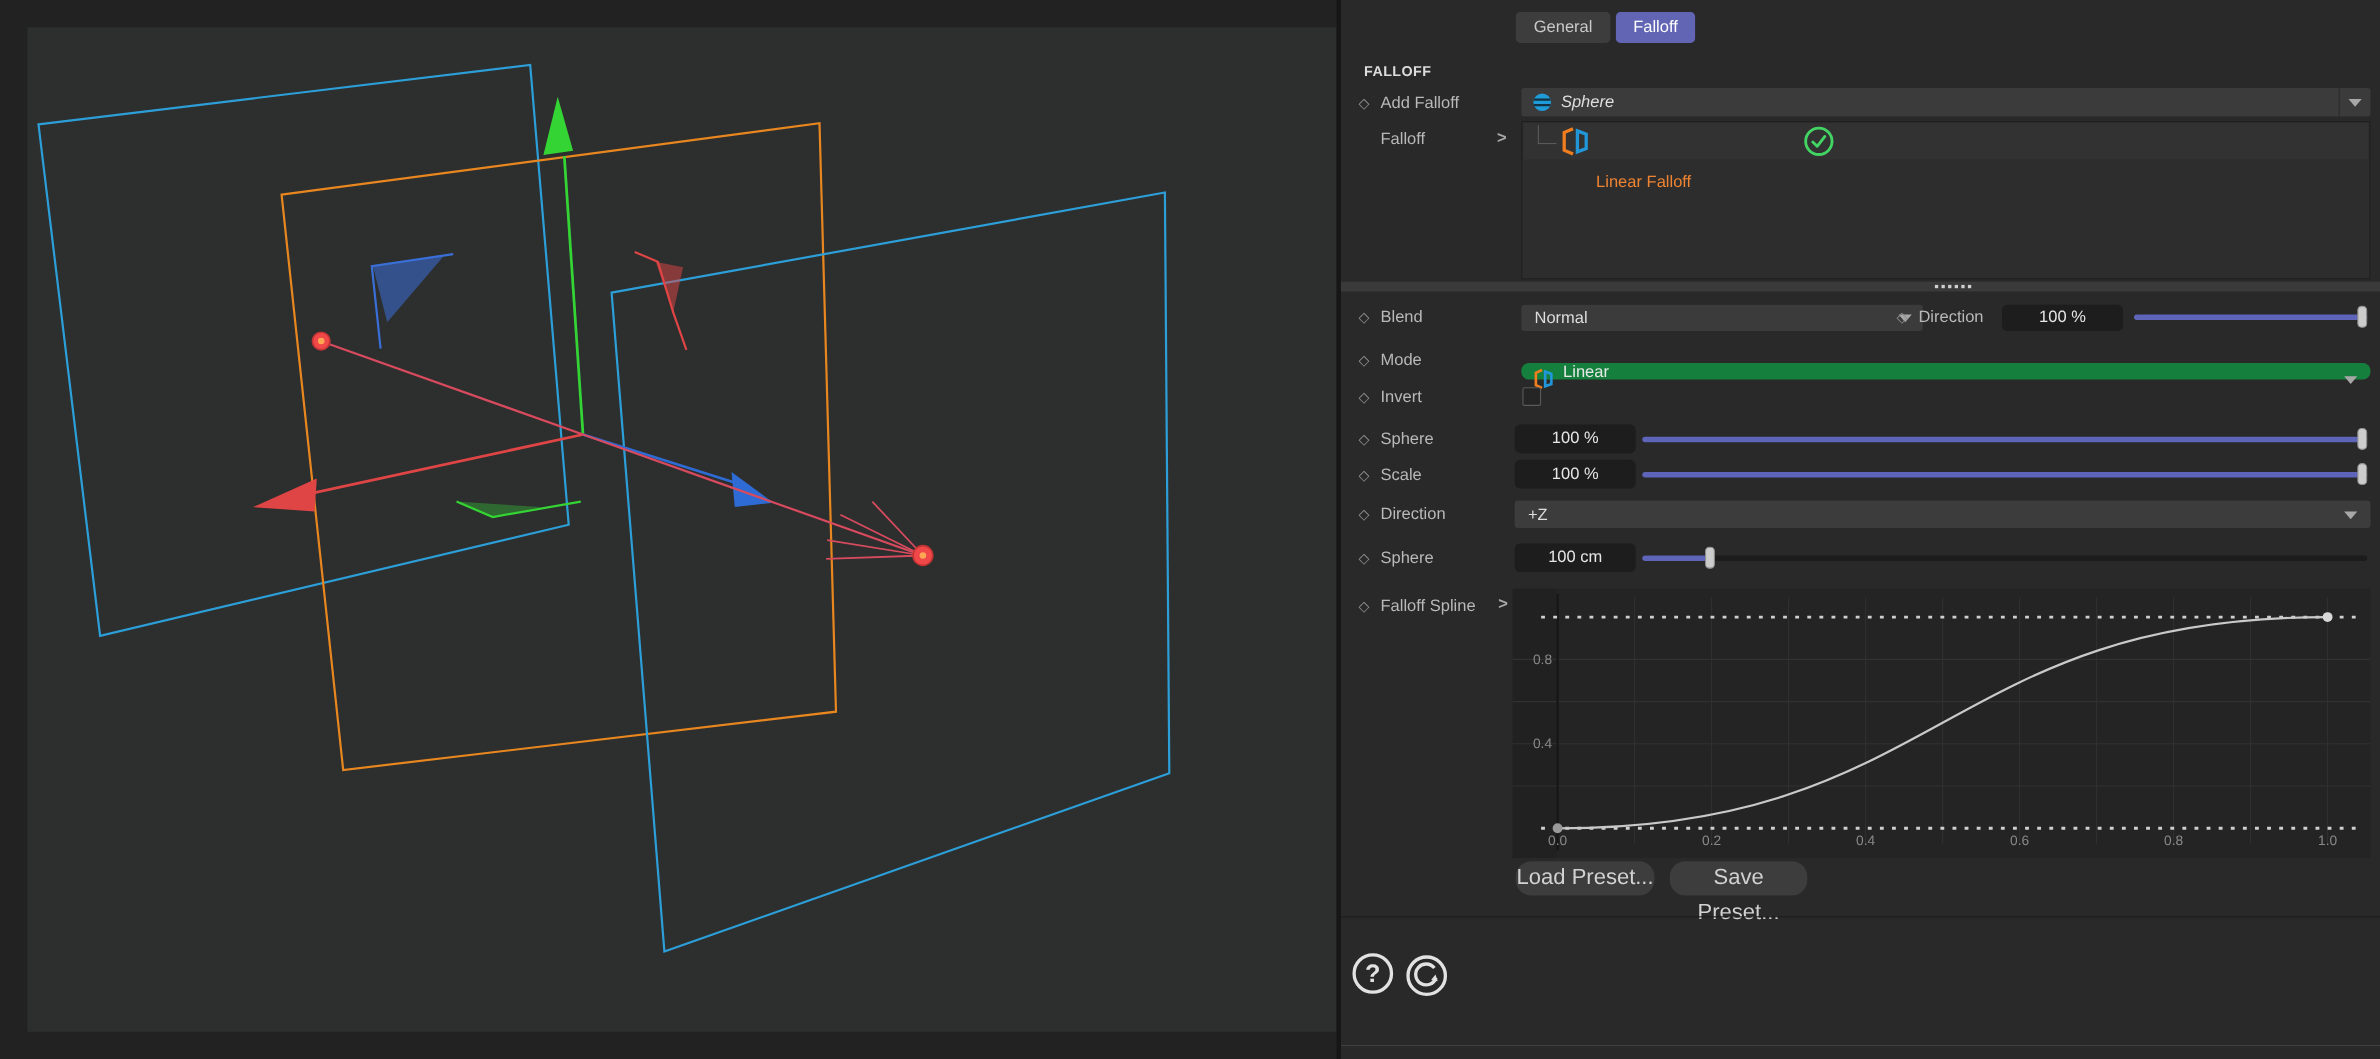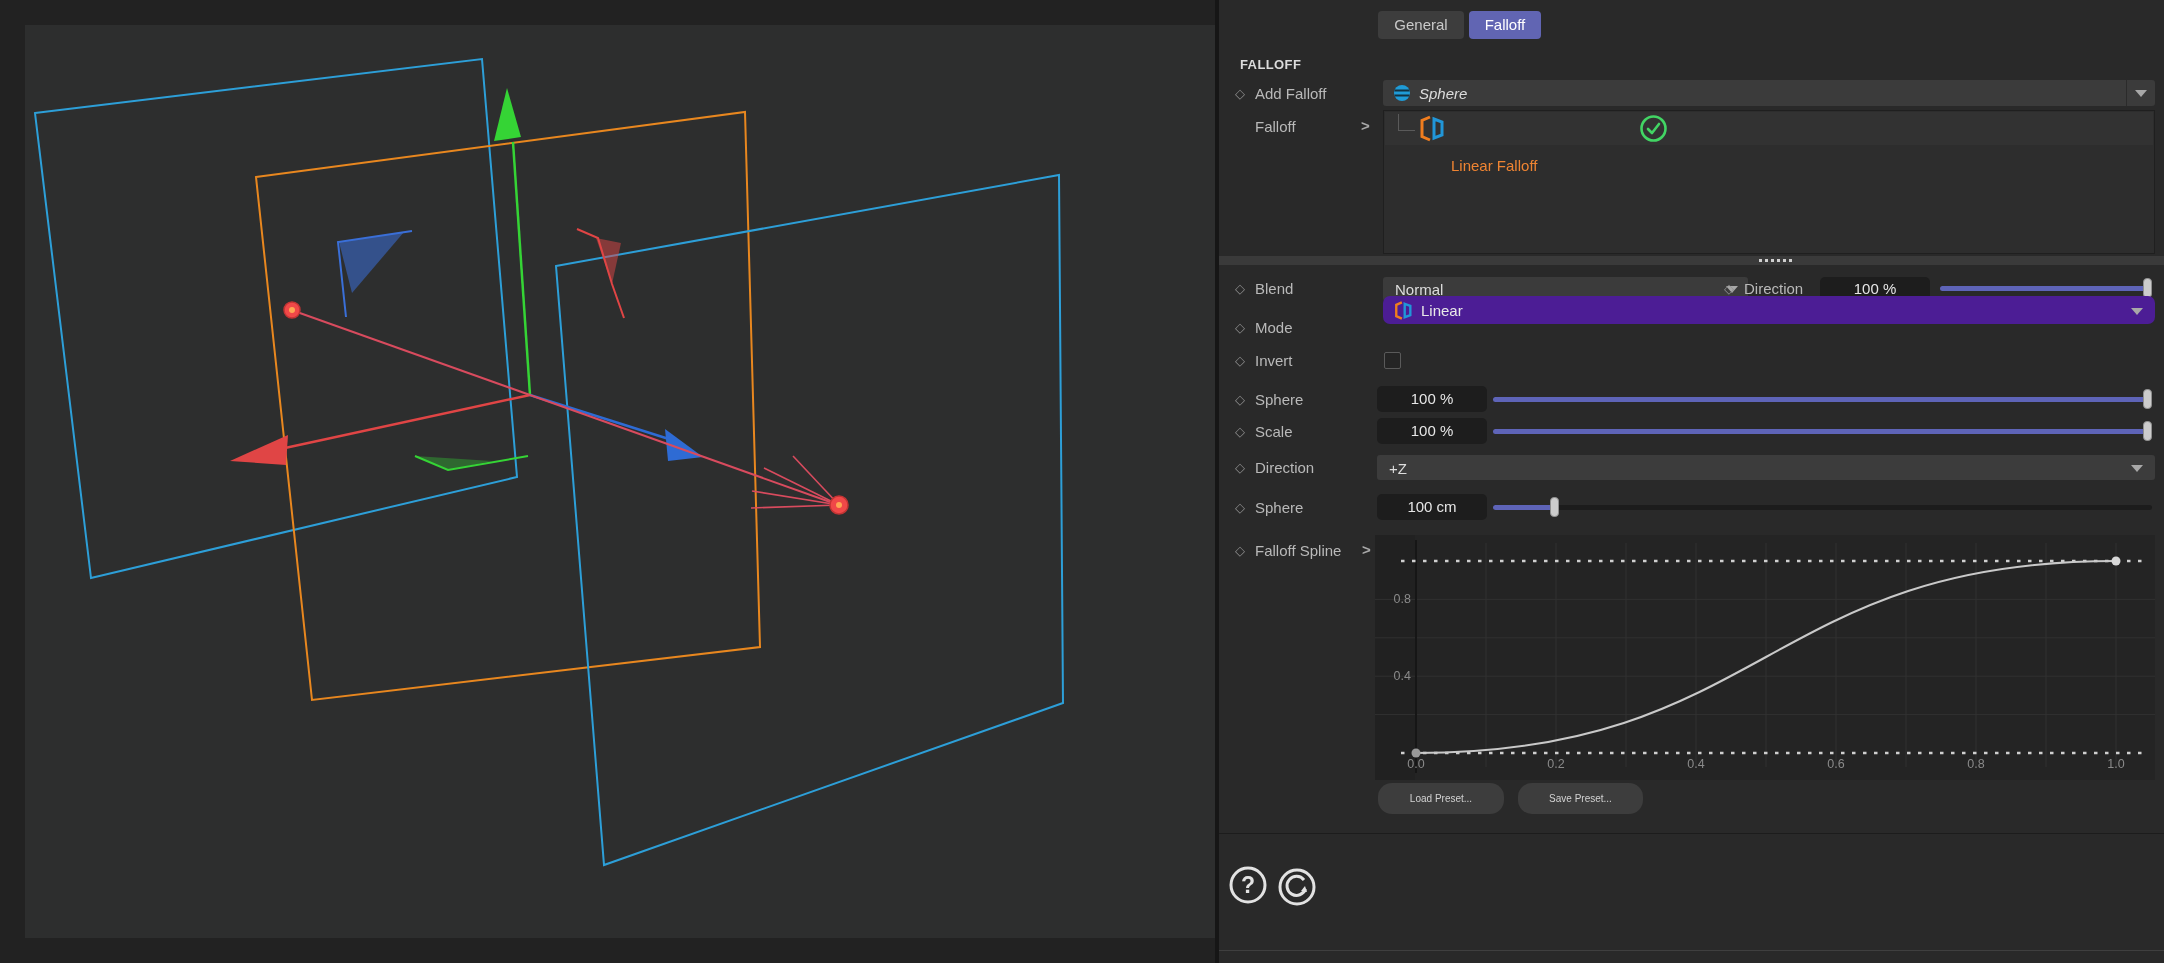--- a/index.html
+++ b/index.html
@@ -27,21 +27,21 @@
   .dd-btn{position:absolute;right:0;top:0;bottom:0;width:28px;border-left:1px solid #2b2b2b;}
   .dd-btn .arrow-down{left:8px;top:50%;margin-top:-3px;}
   .field{background:#1d1d1d;border-radius:5px;font-size:15px;color:#e6e6e6;text-align:center;}
   .field span{line-height:26px;}
   .slider{height:14px;}
   .slider .track{position:absolute;left:0;right:0;top:5px;height:5px;border-radius:2.5px;background:#1c1c1c;}
   .slider .fill{position:absolute;left:0;top:5px;height:5px;border-radius:2.5px;background:#5e64b8;}
   .slider .knob{position:absolute;top:-3px;width:9px;height:20px;border-radius:4px;
                 background:#cccccc;border:1px solid #8f8f8f;box-sizing:border-box;}
   .checkbox{background:#252525;border:1px solid #5a5a5a;border-radius:2px;}
-  .btn{background:#3d3d3d;border-radius:14px;font-size:10px;color:#d2d2d2;text-align:center;}
+  .btn{background:#3d3d3d;border-radius:14px;font-size:20px;color:#d2d2d2;text-align:center;}
   .btn span{line-height:31px;}
   #tree-box{background:#2d2d2d;border:1px solid #1f1f1f;box-sizing:border-box;}
   #tree-box .first-row{position:absolute;left:1px;top:1px;right:1px;height:33px;background:#323232;}
   .orange-text{color:#ef8432;font-size:15px;}
   #resize-handle{background:#3a3a3a;}
   .hline{background:#1c1c1c;}
 </style>
 </head>
 <body>
 
@@ -140,21 +140,21 @@
     <div class="abs field" style="left:601px;top:277px;width:110px;height:24px;">
       <span style="line-height:24px;">100 %</span>
     </div>
     <div class="abs slider" style="left:721px;top:281px;width:212px;">
       <div class="fill" style="width: 212px;"></div>
       <div class="knob" style="left: 203px;"></div>
     </div>
 
     <div class="abs diamond" style="left:16px;top:320px;">◇</div>
     <div class="abs row-label" style="left:36px;top:319px;">Mode</div>
-    <div class="abs dropdown" style="left:164px;top:296px;width:772px;height:28px;background:#4c1d95;border-radius:7px;">
+    <div class="abs dropdown" style="left:164px;top:330px;width:772px;height:15px;background:#15803d;border-radius:7px;">
       <svg class="abs" style="left:11px;top:5px;" width="20" height="19" viewBox="0 0 28 27">
         <path d="M11,2 L3,5.5 L3,21.5 L11,25" fill="none" stroke="#f07d1e" stroke-width="3.4"></path>
         <path d="M15,4 L23,7 L23,20 L15,23 Z" fill="none" stroke="#2196d8" stroke-width="3.4"></path>
       </svg>
       <span class="dd-text" style="left:38px;color:#e8e8e8;">Linear</span>
       <div class="arrow-down" style="right:12px;top:12px;"></div>
     </div>
 
     <div class="abs diamond" style="left:16px;top:353px;">◇</div>
     <div class="abs row-label" style="left:36px;top:352px;">Invert</div>

